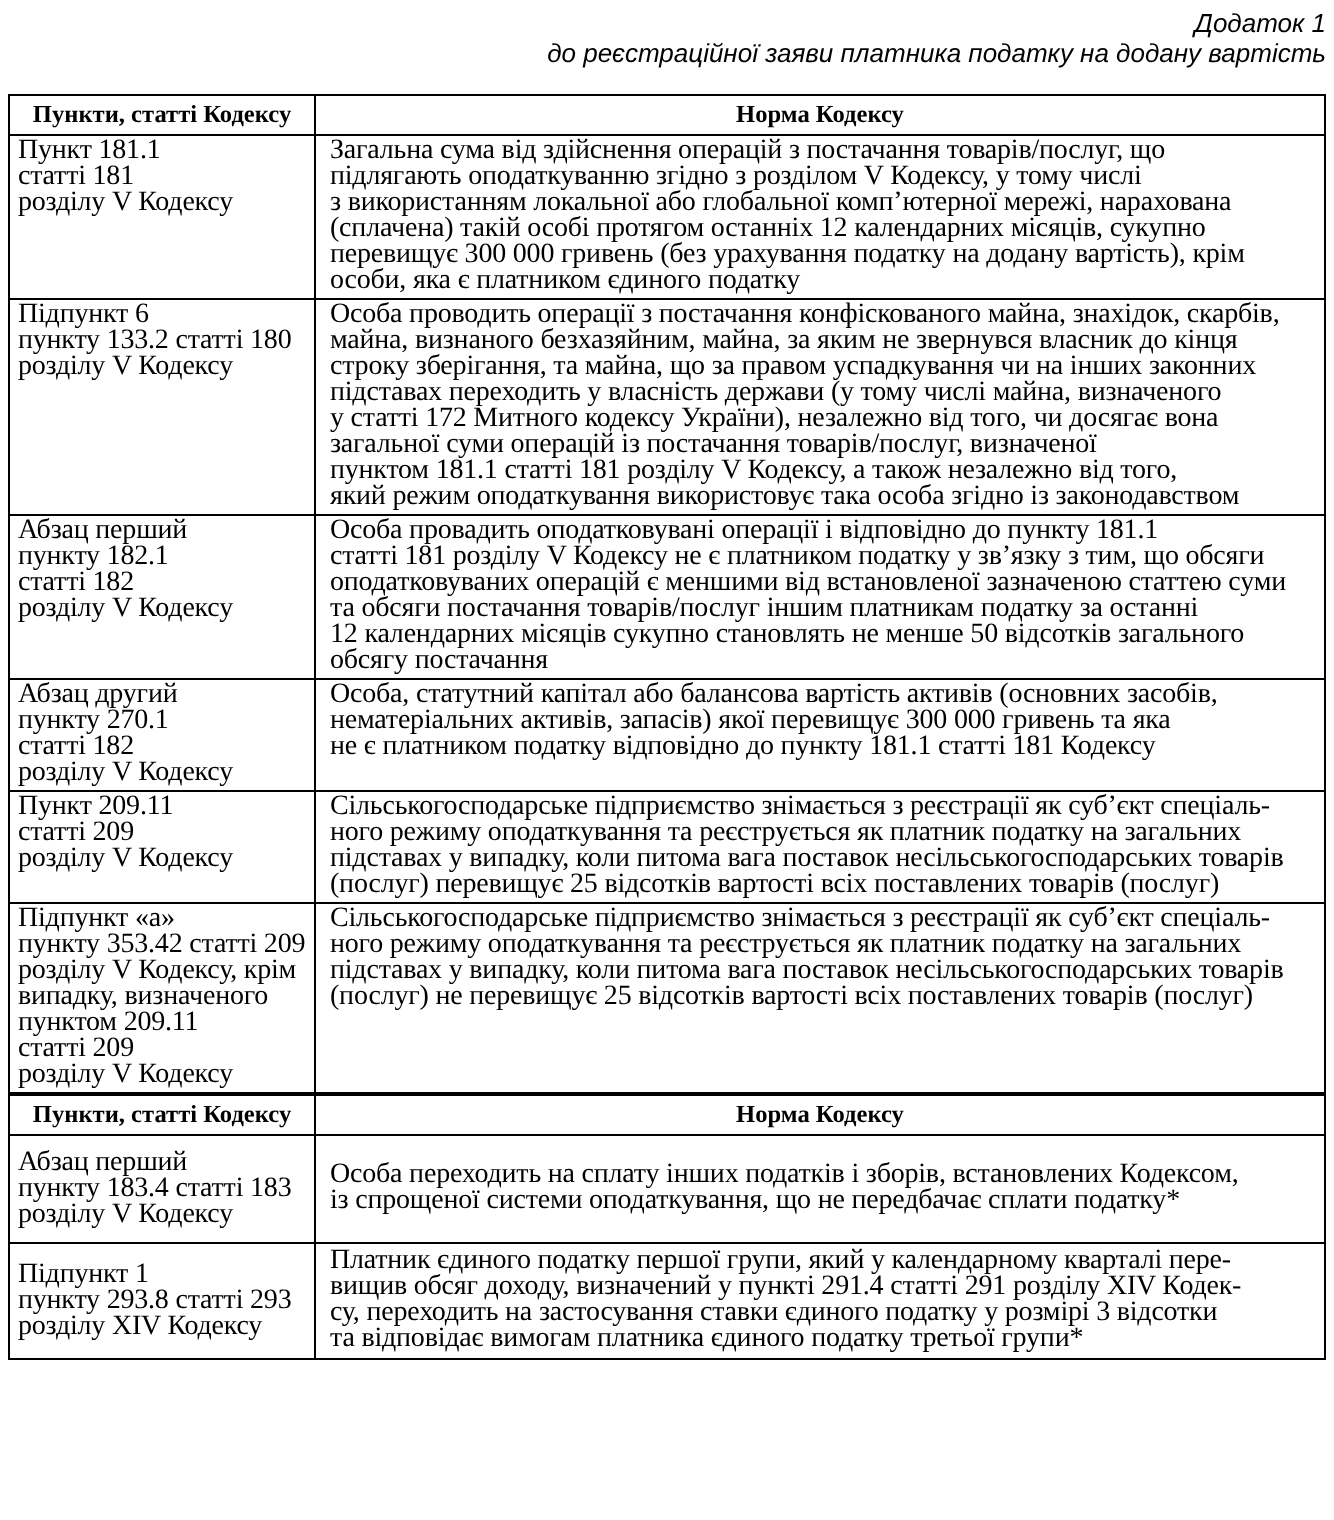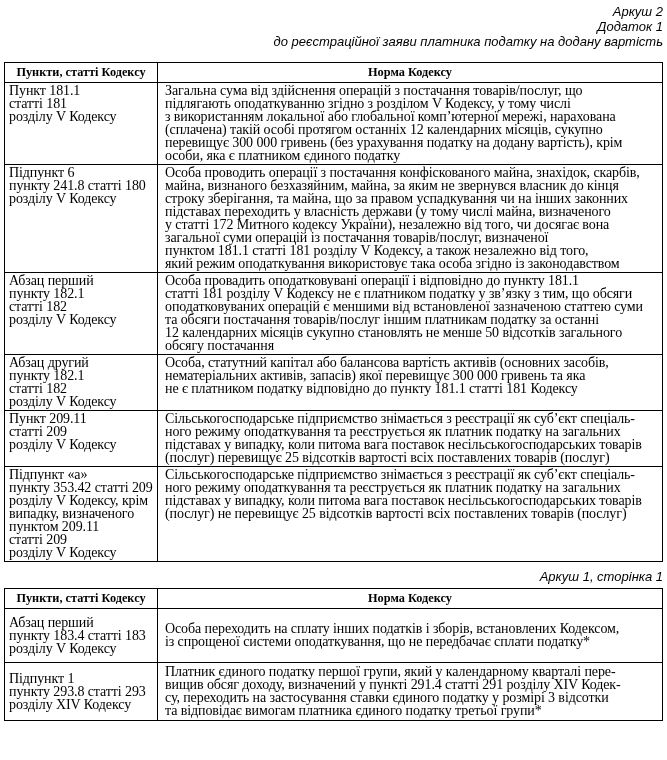--- a/index.html
+++ b/index.html
@@ -78,21 +78,20 @@
   }
   table.codes.t2 tr.r0 { height: 54px; }
   table.codes.t2 tr.r1 { height: 58px; }
 </style>
 </head>
 <body>
 
 <div class="page">
 
   <div class="top-block">
-    <div>Аркуш 2</div>
     <div class="bold">Додаток 1</div>
     <div>до реєстраційної заяви платника податку на додану вартість</div>
   </div>
 
   <div class="doc-title">
   </div>
 
   <table class="codes t1">
     <colgroup>
         <col class="ref-col">
@@ -111,21 +110,21 @@
 розділу V Кодексу</td>
         <td class="norm">Загальна сума від здійснення операцій з постачання товарів/послуг, що
 підлягають оподаткуванню згідно з розділом V Кодексу, у тому числі
 з використанням локальної або глобальної комп’ютерної мережі, нарахована
 (сплачена) такій особі протягом останніх 12 календарних місяців, сукупно
 перевищує 300 000 гривень (без урахування податку на додану вартість), крім
 особи, яка є платником єдиного податку</td>
       </tr>
       <tr>
         <td class="ref">Підпункт 6
-пункту 241.8 статті 180
+пункту 133.2 статті 180
 розділу V Кодексу</td>
         <td class="norm">Особа проводить операції з постачання конфіскованого майна, знахідок, скарбів,
 майна, визнаного безхазяйним, майна, за яким не звернувся власник до кінця
 строку зберігання, та майна, що за правом успадкування чи на інших законних
 підставах переходить у власність держави (у тому числі майна, визначеного
 у статті 172 Митного кодексу України), незалежно від того, чи досягає вона
 загальної суми операцій із постачання товарів/послуг, визначеної
 пунктом 181.1 статті 181 розділу V Кодексу, а також незалежно від того,
 який режим оподаткування використовує така особа згідно із законодавством</td>
       </tr>
@@ -136,21 +135,21 @@
 розділу V Кодексу</td>
         <td class="norm">Особа провадить оподатковувані операції і відповідно до пункту 181.1
 статті 181 розділу V Кодексу не є платником податку у зв’язку з тим, що обсяги
 оподатковуваних операцій є меншими від встановленої зазначеною статтею суми
 та обсяги постачання товарів/послуг іншим платникам податку за останні
 12 календарних місяців сукупно становлять не менше 50 відсотків загального
 обсягу постачання</td>
       </tr>
       <tr>
         <td class="ref">Абзац другий
-пункту 182.1
+пункту 270.1
 статті 182
 розділу V Кодексу</td>
         <td class="norm">Особа, статутний капітал або балансова вартість активів (основних засобів,
 нематеріальних активів, запасів) якої перевищує 300 000 гривень та яка
 не є платником податку відповідно до пункту 181.1 статті 181 Кодексу</td>
       </tr>
       <tr>
         <td class="ref">Пункт 209.11
 статті 209
 розділу V Кодексу</td>
@@ -168,21 +167,20 @@
 статті 209
 розділу V Кодексу</td>
         <td class="norm">Сільськогосподарське підприємство знімається з реєстрації як суб’єкт спеціаль-
 ного режиму оподаткування та реєструється як платник податку на загальних
 підставах у випадку, коли питома вага поставок несільськогосподарських товарів
 (послуг) не перевищує 25 відсотків вартості всіх поставлених товарів (послуг)</td>
       </tr>
     </tbody>
   </table>
 
-  <div class="sheet-mid">Аркуш 1, сторінка 1</div>
 
   <table class="codes t2">
     <colgroup>
         <col class="ref-col">
         <col>
       </colgroup>
     <thead>
       <tr>
         <th>Пункти, статті Кодексу</th>
         <th>Норма Кодексу</th>

